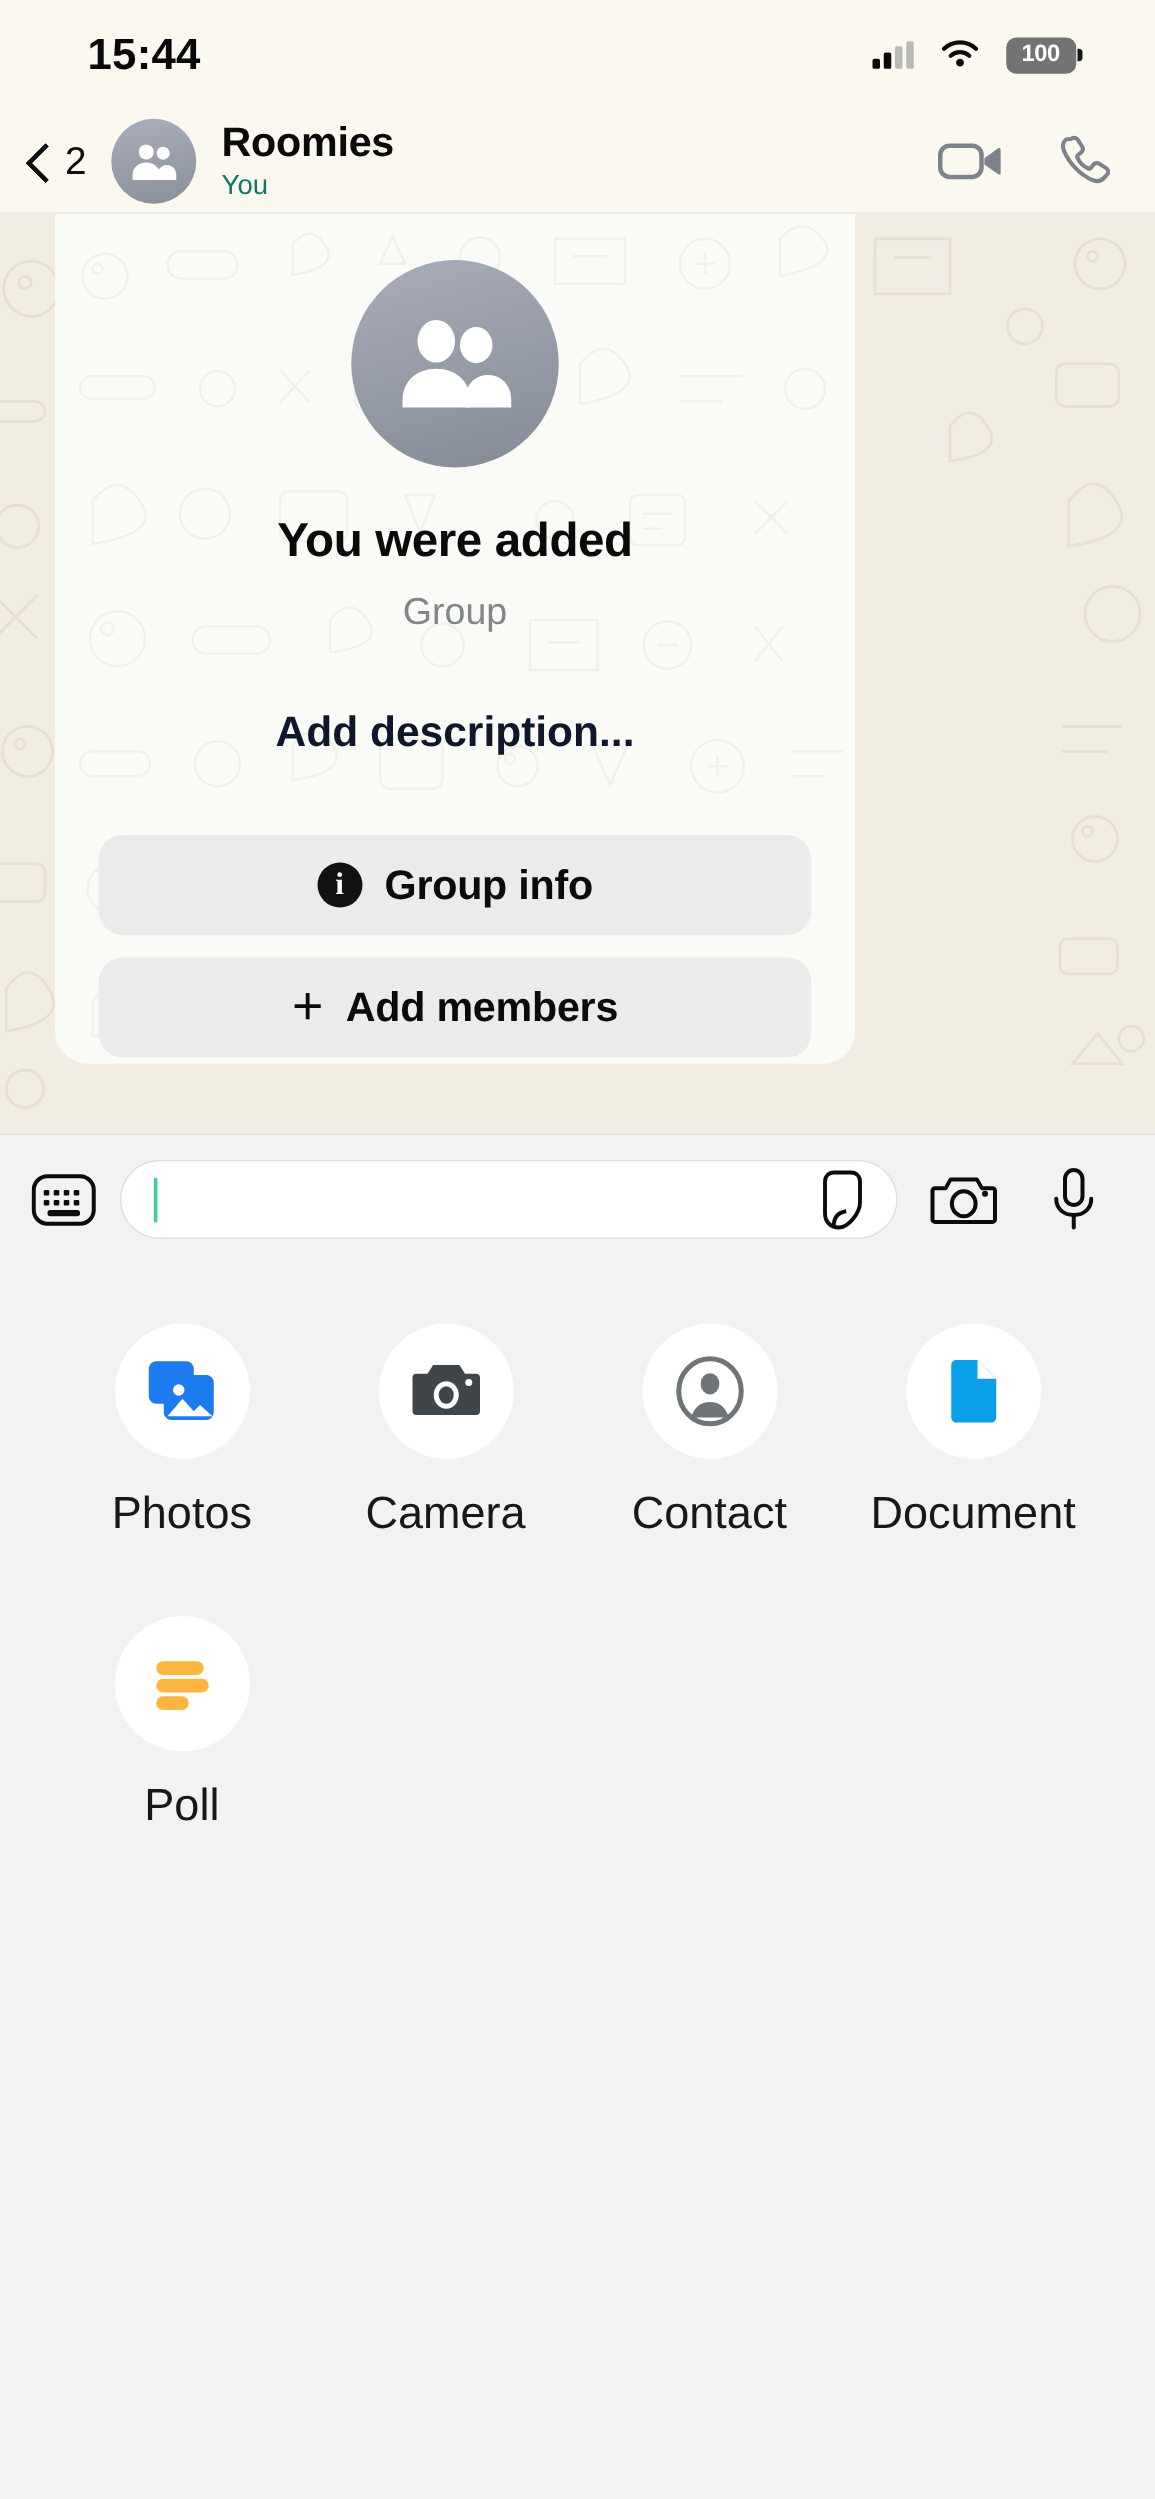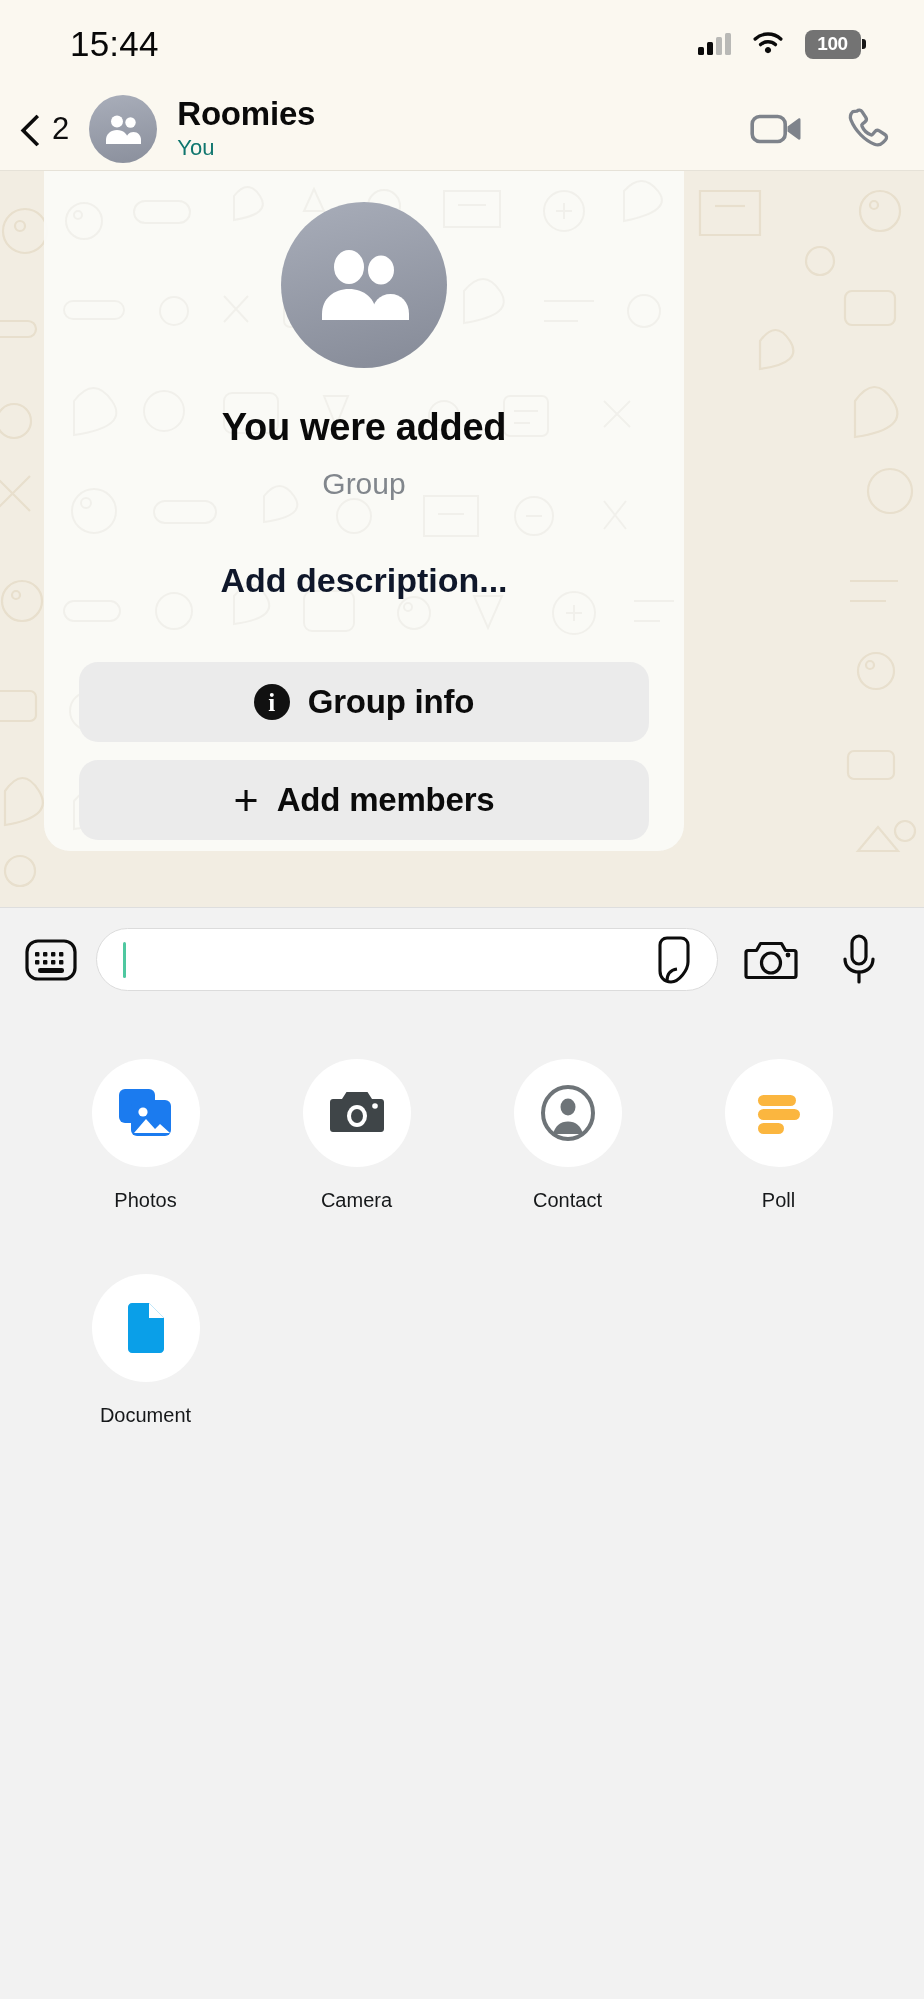--- a/index.html
+++ b/index.html
@@ -11,21 +11,21 @@
     overflow:hidden;
   }
   .phone { position:relative; width:924px; height:1999px; overflow:hidden; background:#F2F2F2; }
 
   
   .statusbar{
     position:relative; height:88px; background:#FBF8F0;
     display:flex; align-items:center; justify-content:space-between;
     padding:0 58px 0 70px;
   }
-  .clock{ font-size:35px; font-weight:400; color:#080808; letter-spacing:.2px; }
+  .clock{ font-size:35px; font-weight:700; color:#080808; letter-spacing:.2px; }
   .status-right{ display:flex; align-items:center; gap:19px; }
   .sig{ display:flex; align-items:flex-end; gap:3.5px; height:22px; }
   .sig i{ display:block; width:5.5px; background:#0A0A0A; border-radius:1.5px; }
   .sig i:nth-child(1){height:8px;}
   .sig i:nth-child(2){height:13px;}
   .sig i:nth-child(3){height:18px;background:#B9B9B6;}
   .sig i:nth-child(4){height:22px;background:#B9B9B6;}
   .batt{
     display:flex; align-items:center; justify-content:center;
     width:56px; height:29px; background:#737373; border-radius:8px;
@@ -64,20 +64,21 @@
     position:relative; height:736px; overflow:hidden;
     background:#F2EDE2;
   }
   .doodle{ position:absolute; inset:0; opacity:.55; }
   .card{
     position:absolute; left:44px; top:0px; width:640px; height:680px;
     background:rgba(250,250,247,0.955);
     border-radius:0 0 26px 26px;
     display:flex; flex-direction:column; align-items:center;
     overflow:hidden;
+    justify-content:center;
   }
   .card-doodle{position:absolute;inset:0;opacity:.40;}
   .card-inner{position:relative;z-index:2;width:100%;display:flex;flex-direction:column;align-items:center;}
   .big-avatar{
     width:166px;height:166px;border-radius:50%;
     background:linear-gradient(165deg,#A8ADB9 0%,#858A97 100%);
     margin-top:31px; display:flex;align-items:center;justify-content:center;
   }
   .added-title{ margin-top:38px; font-size:38px; font-weight:700; color:#0A0A0A; letter-spacing:-.3px;}
   .added-sub{ margin-top:18px; font-size:30px; color:#81868C; }
@@ -115,21 +116,21 @@
   .icon-btn.cam{ margin-right:26px; }
 
   
   .panel{ position:relative; background:#F2F2F2; height:100%; padding-top:48px;}
   .grid{ display:grid; grid-template-columns:repeat(4,1fr); row-gap:62px; padding:0 40px;}
   .cell{ display:flex; flex-direction:column; align-items:center; cursor:pointer;}
   .bubble{
     width:108px;height:108px;border-radius:50%;background:#fff;
     display:flex;align-items:center;justify-content:center;
   }
-  .cell-label{ margin-top:22px; font-size:20px; color:#16181A; }
+  .cell-label{ margin-top:22px; font-size:36px; color:#16181A; }
 </style>
 </head>
 <body>
 
 <div class="phone">
 
   <div class="statusbar">
     <div class="clock">15:44</div>
     <div class="status-right">
       <div class="sig">
@@ -388,37 +389,37 @@
             <ellipse cx="31" cy="25" rx="7.5" ry="8.5" fill="#6E7478"></ellipse>
             <path d="M16 52c2-8 7.5-12.5 15-12.5S44 44 46 52z" fill="#6E7478"></path>
           </svg>
         </div>
         <div class="cell-label">Contact</div>
       </div>
 
       <div class="cell">
         <div class="bubble">
           <svg width="62" height="62" viewBox="0 0 62 62">
+            <path d="M13 10c0-2.2 1.8-4 4-4h17l15 15v31c0 2.2-1.8 4-4 4H17c-2.2 0-4-1.8-4-4z" fill="#0A9FE8"></path>
+            <path d="M34 6v15h15z" fill="#fff"></path>
+          </svg>
+        </div>
+        <div class="cell-label">Document</div>
+      </div>
+
+      <div class="cell">
+        <div class="bubble">
+          <svg width="62" height="62" viewBox="0 0 62 62">
             <rect x="10" y="13" width="38" height="11" rx="5.5" fill="#FBB63F"></rect>
             <rect x="10" y="27" width="42" height="11" rx="5.5" fill="#FBB63F"></rect>
             <rect x="10" y="41" width="26" height="11" rx="5.5" fill="#FBB63F"></rect>
           </svg>
         </div>
         <div class="cell-label">Poll</div>
       </div>
 
-      <div class="cell">
-        <div class="bubble">
-          <svg width="62" height="62" viewBox="0 0 62 62">
-            <path d="M13 10c0-2.2 1.8-4 4-4h17l15 15v31c0 2.2-1.8 4-4 4H17c-2.2 0-4-1.8-4-4z" fill="#0A9FE8"></path>
-            <path d="M34 6v15h15z" fill="#fff"></path>
-          </svg>
-        </div>
-        <div class="cell-label">Document</div>
-      </div>
-
 
       <div></div>
     </div>
 
   </div>
 
 </div>
 
 </body></html>

